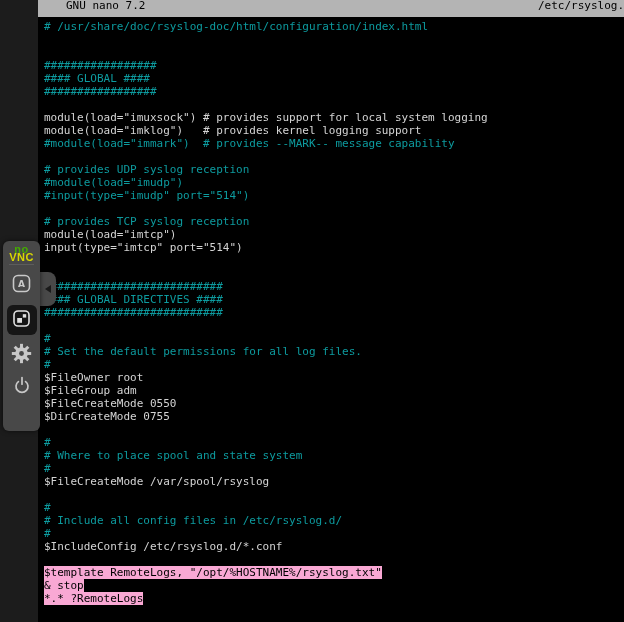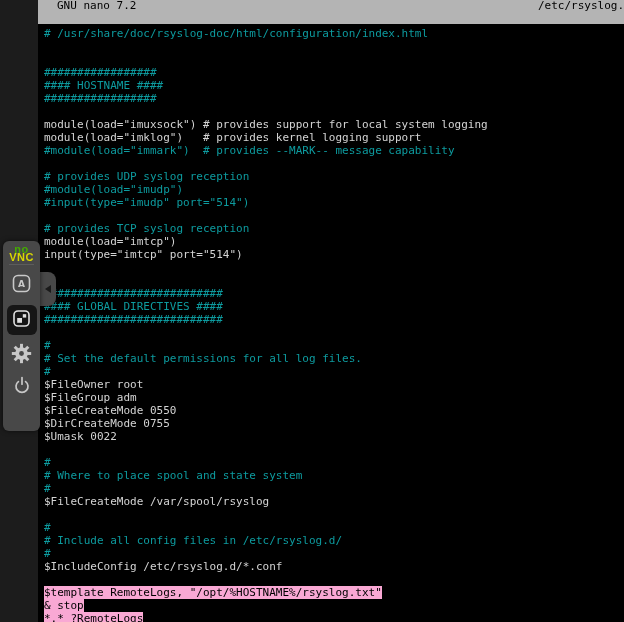--- a/index.html
+++ b/index.html
@@ -11,27 +11,27 @@
     font-family:"DejaVu Sans Mono", monospace;
   }
 
   
   .terminal {
     position:absolute; left:38px; top:0;
     width:586px; height:622px;
     background:#000;
   }
   .titlebar {
-    height:24px;
+    height:17px;
     background:#b4b4b4;
     color:#000;
     font:11px/12px "DejaVu Sans Mono", monospace;
     display:flex;
     justify-content:space-between;
-    padding-left:19px;
+    padding-left:28px;
     white-space:pre;
     overflow:hidden;
   }
   .titlebar .fpath { text-align:left; }
   .lines {
     padding:3px 0 0 6px;
     font:11px/13px "DejaVu Sans Mono", monospace;
   }
   .line { height:13px; white-space:pre; }
   .line span.comment  { color:#0d9b9f; }
@@ -97,21 +97,21 @@
 <div class="terminal">
   <div class="titlebar">
     <span>GNU nano 7.2</span>
     <span class="fpath">/etc/rsyslog.</span>
   </div>
   <div class="lines">
       <div class="line"><span class="comment"># /usr/share/doc/rsyslog-doc/html/configuration/index.html</span></div>
       <div class="line"><span class="code"></span></div>
       <div class="line"><span class="code"></span></div>
       <div class="line"><span class="comment">#################</span></div>
-      <div class="line"><span class="comment">#### HOSTNAME ####</span></div>
+      <div class="line"><span class="comment">#### GLOBAL ####</span></div>
       <div class="line"><span class="comment">#################</span></div>
       <div class="line"><span class="code"></span></div>
       <div class="line"><span class="code">module(load="imuxsock") # provides support for local system logging</span></div>
       <div class="line"><span class="code">module(load="imklog")   # provides kernel logging support</span></div>
       <div class="line"><span class="comment">#module(load="immark")  # provides --MARK-- message capability</span></div>
       <div class="line"><span class="code"></span></div>
       <div class="line"><span class="comment"># provides UDP syslog reception</span></div>
       <div class="line"><span class="comment">#module(load="imudp")</span></div>
       <div class="line"><span class="comment">#input(type="imudp" port="514")</span></div>
       <div class="line"><span class="code"></span></div>
@@ -124,21 +124,20 @@
       <div class="line"><span class="comment">#### GLOBAL DIRECTIVES ####</span></div>
       <div class="line"><span class="comment">###########################</span></div>
       <div class="line"><span class="code"></span></div>
       <div class="line"><span class="comment">#</span></div>
       <div class="line"><span class="comment"># Set the default permissions for all log files.</span></div>
       <div class="line"><span class="comment">#</span></div>
       <div class="line"><span class="code">$FileOwner root</span></div>
       <div class="line"><span class="code">$FileGroup adm</span></div>
       <div class="line"><span class="code">$FileCreateMode 0550</span></div>
       <div class="line"><span class="code">$DirCreateMode 0755</span></div>
-      <div class="line"><span class="code">$Umask 0022</span></div>
       <div class="line"><span class="code"></span></div>
       <div class="line"><span class="comment">#</span></div>
       <div class="line"><span class="comment"># Where to place spool and state system</span></div>
       <div class="line"><span class="comment">#</span></div>
       <div class="line"><span class="code">$FileCreateMode /var/spool/rsyslog</span></div>
       <div class="line"><span class="code"></span></div>
       <div class="line"><span class="comment">#</span></div>
       <div class="line"><span class="comment"># Include all config files in /etc/rsyslog.d/</span></div>
       <div class="line"><span class="comment">#</span></div>
       <div class="line"><span class="code">$IncludeConfig /etc/rsyslog.d/*.conf</span></div>

